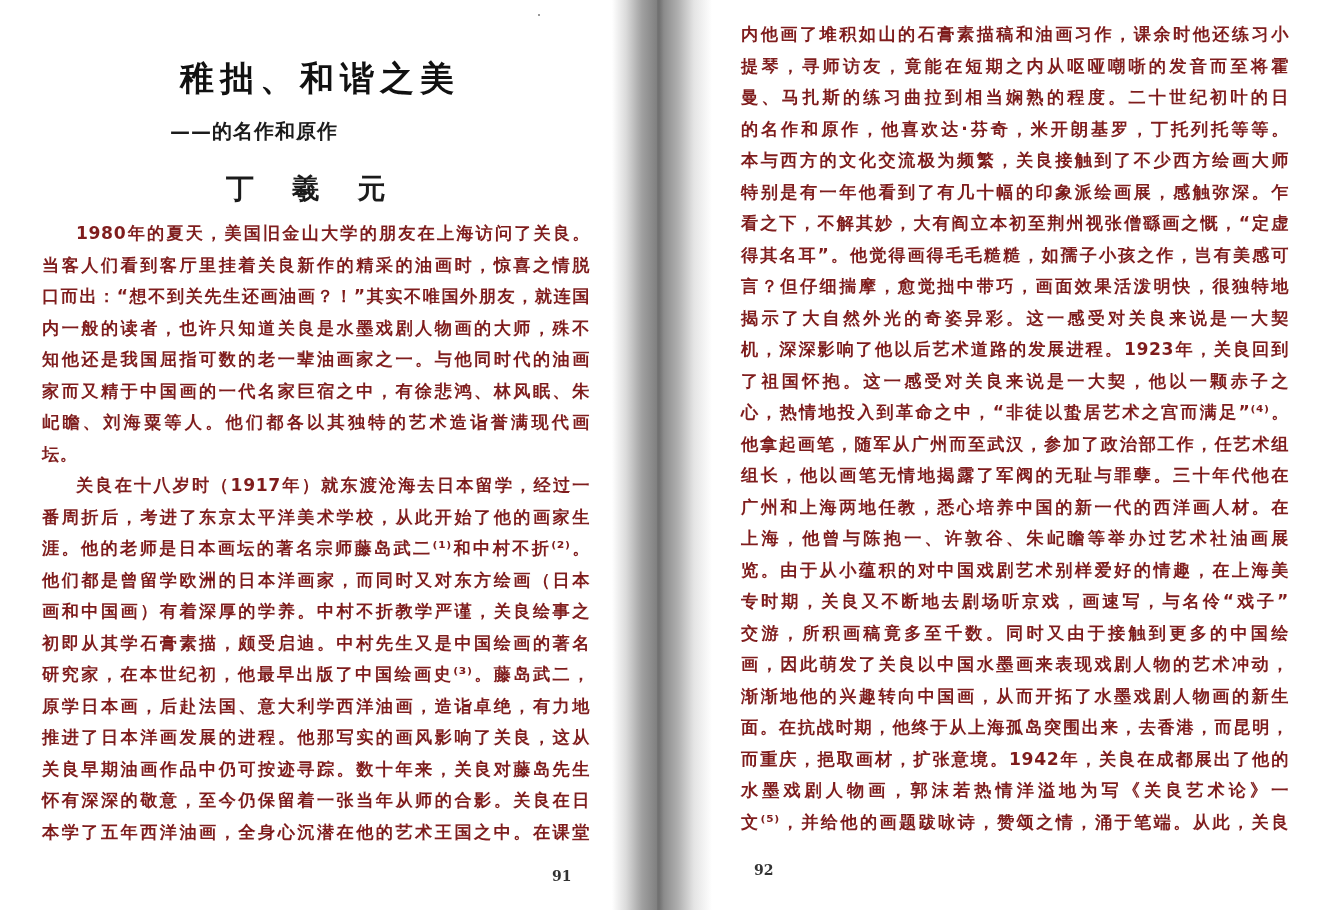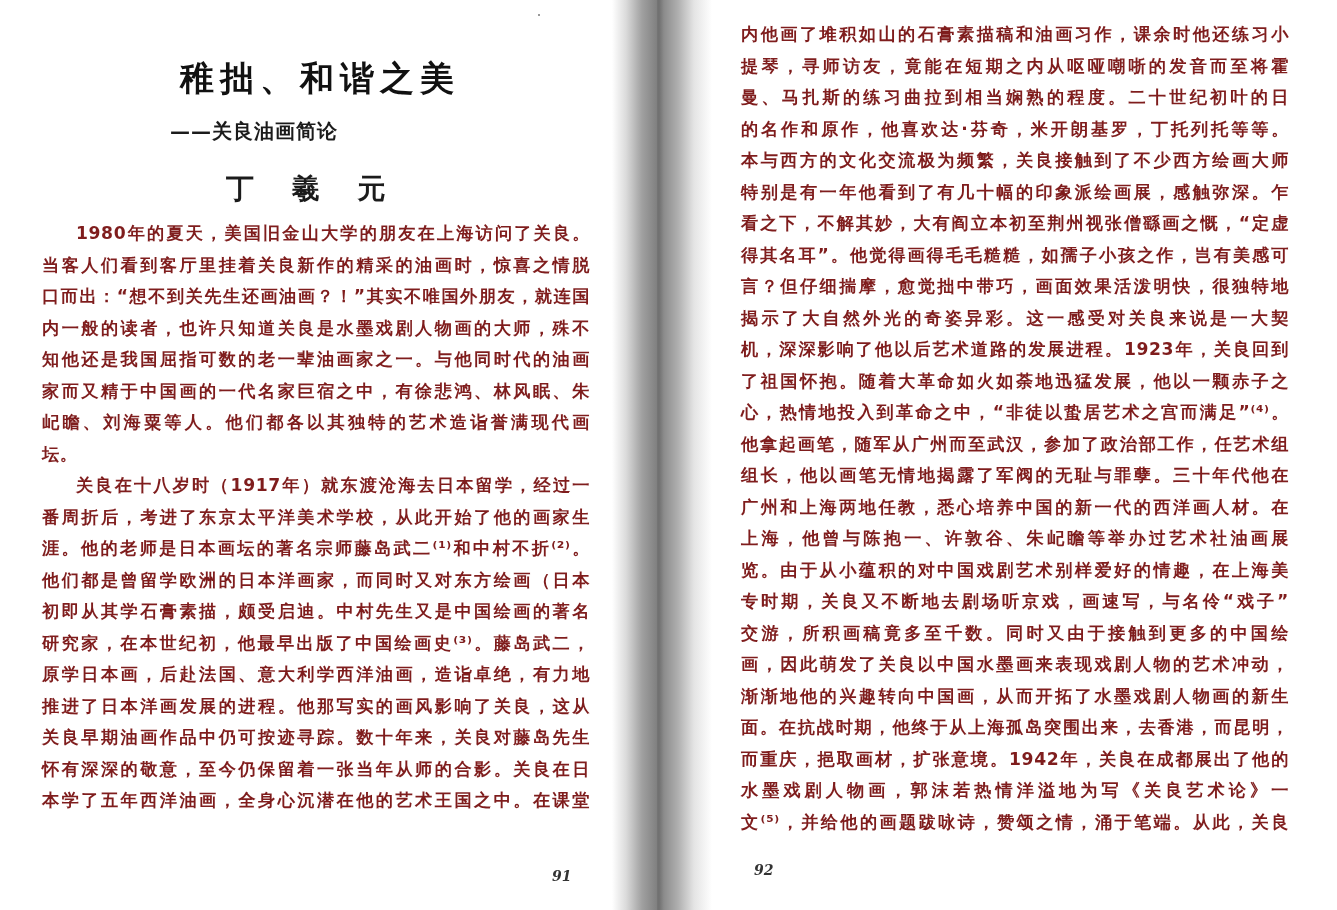--- a/index.html
+++ b/index.html
@@ -67,49 +67,50 @@
   }
   .body-text .line.last { text-align-last: left; }
   .body-text .line.indent { padding-left: 34px; }
 
   .left-body { left: 42px; top: 218px; width: 548px; }
   .right-body { left: 741px; top: 19px; width: 548px; }
 
   .folio {
     position: absolute;
     font-family: "DejaVu Serif", serif;
-    font-style: italic; font-weight: bold;
+    font-weight: bold;
     font-size: 14px; color: #333;
   }
   .folio-left { left: 552px; top: 868px; }
   .folio-right { left: 754px; top: 862px; }
 </style>
 </head>
 <body>
 
 <div class="spread">
 
   <div class="page page-left">
     <div class="speck"></div>
     <div class="title">稚拙、和谐之美</div>
-    <div class="subtitle">——关良油画简论</div>
+    <div class="subtitle">——的名作和原作</div>
     <div class="author">丁 羲 元</div>
     <div class="body-text left-body" id="left-body">
         <span class="line indent">1980年的夏天，美国旧金山大学的朋友在上海访问了关良。</span>
         <span class="line">当客人们看到客厅里挂着关良新作的精采的油画时，惊喜之情脱</span>
         <span class="line">口而出：“想不到关先生还画油画？！”其实不唯国外朋友，就连国</span>
         <span class="line">内一般的读者，也许只知道关良是水墨戏剧人物画的大师，殊不</span>
         <span class="line">知他还是我国屈指可数的老一辈油画家之一。与他同时代的油画</span>
         <span class="line">家而又精于中国画的一代名家巨宿之中，有徐悲鸿、林风眠、朱</span>
         <span class="line">屺瞻、刘海粟等人。他们都各以其独特的艺术造诣誉满现代画</span>
         <span class="line last">坛。</span>
         <span class="line indent">关良在十八岁时（1917年）就东渡沧海去日本留学，经过一</span>
         <span class="line">番周折后，考进了东京太平洋美术学校，从此开始了他的画家生</span>
         <span class="line">涯。他的老师是日本画坛的著名宗师藤岛武二⁽¹⁾和中村不折⁽²⁾。</span>
         <span class="line">他们都是曾留学欧洲的日本洋画家，而同时又对东方绘画（日本</span>
+        <span class="line">画和中国画）有着深厚的学养。中村不折教学严谨，关良绘事之</span>
         <span class="line">初即从其学石膏素描，颇受启迪。中村先生又是中国绘画的著名</span>
         <span class="line">研究家，在本世纪初，他最早出版了中国绘画史⁽³⁾。藤岛武二，</span>
         <span class="line">原学日本画，后赴法国、意大利学西洋油画，造诣卓绝，有力地</span>
         <span class="line">推进了日本洋画发展的进程。他那写实的画风影响了关良，这从</span>
         <span class="line">关良早期油画作品中仍可按迹寻踪。数十年来，关良对藤岛先生</span>
         <span class="line">怀有深深的敬意，至今仍保留着一张当年从师的合影。关良在日</span>
         <span class="line">本学了五年西洋油画，全身心沉潜在他的艺术王国之中。在课堂</span>
       </div>
     <div class="folio folio-left">91</div>
   </div>
@@ -120,21 +121,21 @@
       <span class="line">提琴，寻师访友，竟能在短期之内从呕哑嘲哳的发音而至将霍</span>
       <span class="line">曼、马扎斯的练习曲拉到相当娴熟的程度。二十世纪初叶的日</span>
       <span class="line">的名作和原作，他喜欢达·芬奇，米开朗基罗，丁托列托等等。</span>
       <span class="line">本与西方的文化交流极为频繁，关良接触到了不少西方绘画大师</span>
       <span class="line">特别是有一年他看到了有几十幅的印象派绘画展，感触弥深。乍</span>
       <span class="line">看之下，不解其妙，大有阎立本初至荆州视张僧繇画之慨，“定虚</span>
       <span class="line">得其名耳”。他觉得画得毛毛糙糙，如孺子小孩之作，岂有美感可</span>
       <span class="line">言？但仔细揣摩，愈觉拙中带巧，画面效果活泼明快，很独特地</span>
       <span class="line">揭示了大自然外光的奇姿异彩。这一感受对关良来说是一大契</span>
       <span class="line">机，深深影响了他以后艺术道路的发展进程。1923年，关良回到</span>
-      <span class="line">了祖国怀抱。随着大革命如火如荼地迅猛发展，他以一颗赤子之</span>
+      <span class="line">了祖国怀抱。这一感受对关良来说是一大契，他以一颗赤子之</span>
       <span class="line">心，热情地投入到革命之中，“非徒以蛰居艺术之宫而满足”⁽⁴⁾。</span>
       <span class="line">他拿起画笔，随军从广州而至武汉，参加了政治部工作，任艺术组</span>
       <span class="line">组长，他以画笔无情地揭露了军阀的无耻与罪孽。三十年代他在</span>
       <span class="line">广州和上海两地任教，悉心培养中国的新一代的西洋画人材。在</span>
       <span class="line">上海，他曾与陈抱一、许敦谷、朱屺瞻等举办过艺术社油画展</span>
       <span class="line">览。由于从小蕴积的对中国戏剧艺术别样爱好的情趣，在上海美</span>
       <span class="line">专时期，关良又不断地去剧场听京戏，画速写，与名伶“戏子”</span>
       <span class="line">交游，所积画稿竟多至千数。同时又由于接触到更多的中国绘</span>
       <span class="line">画，因此萌发了关良以中国水墨画来表现戏剧人物的艺术冲动，</span>
       <span class="line">渐渐地他的兴趣转向中国画，从而开拓了水墨戏剧人物画的新生</span>

